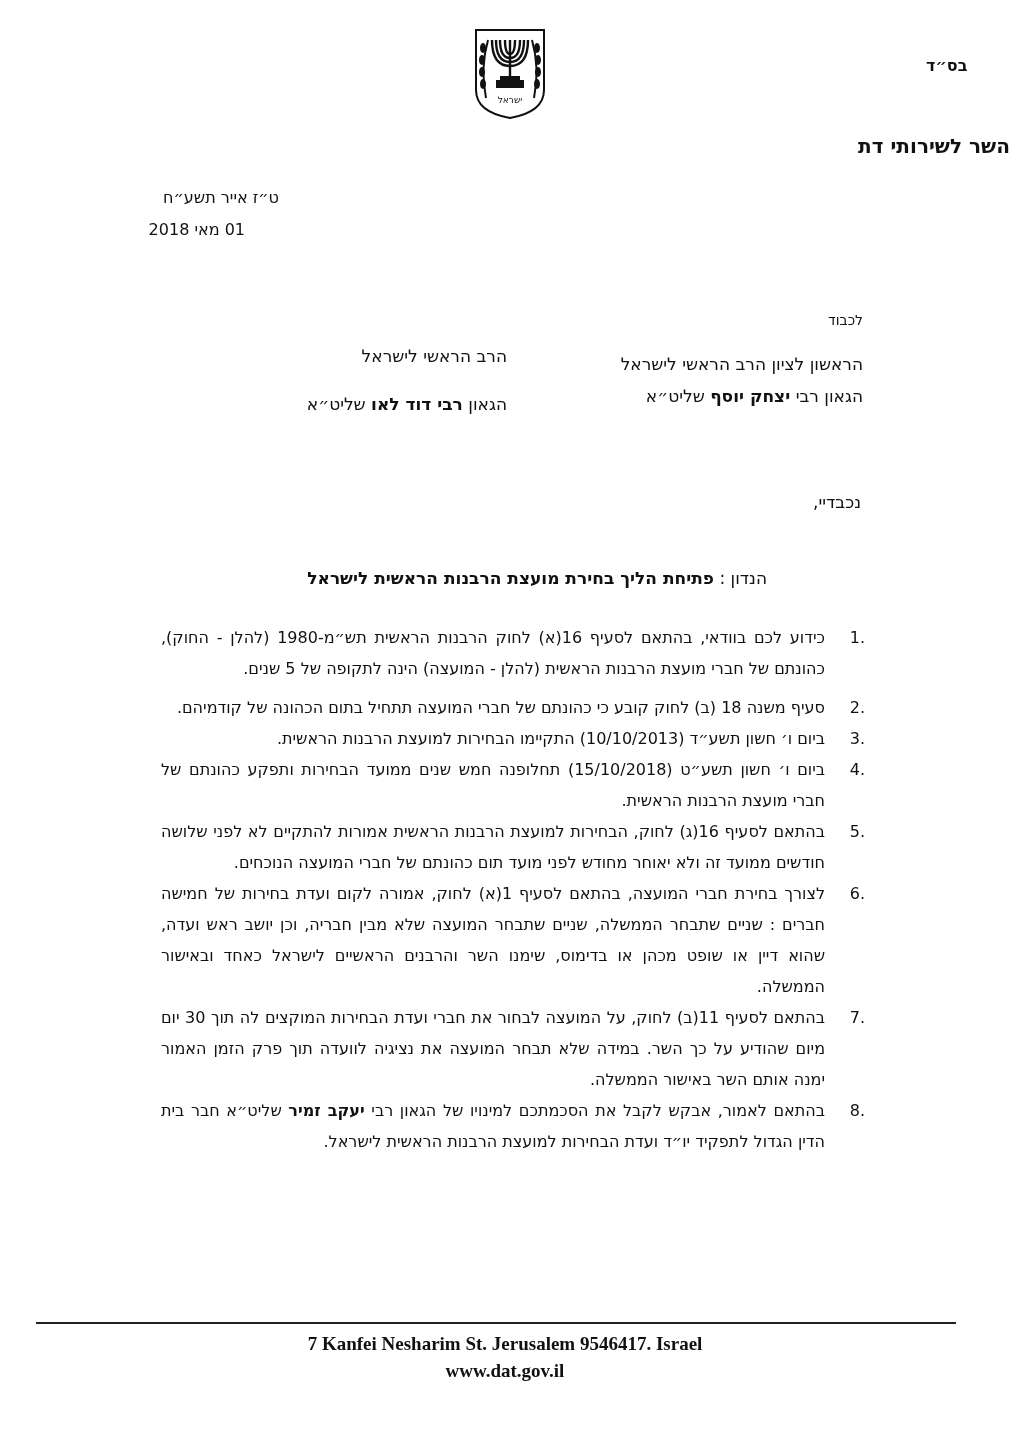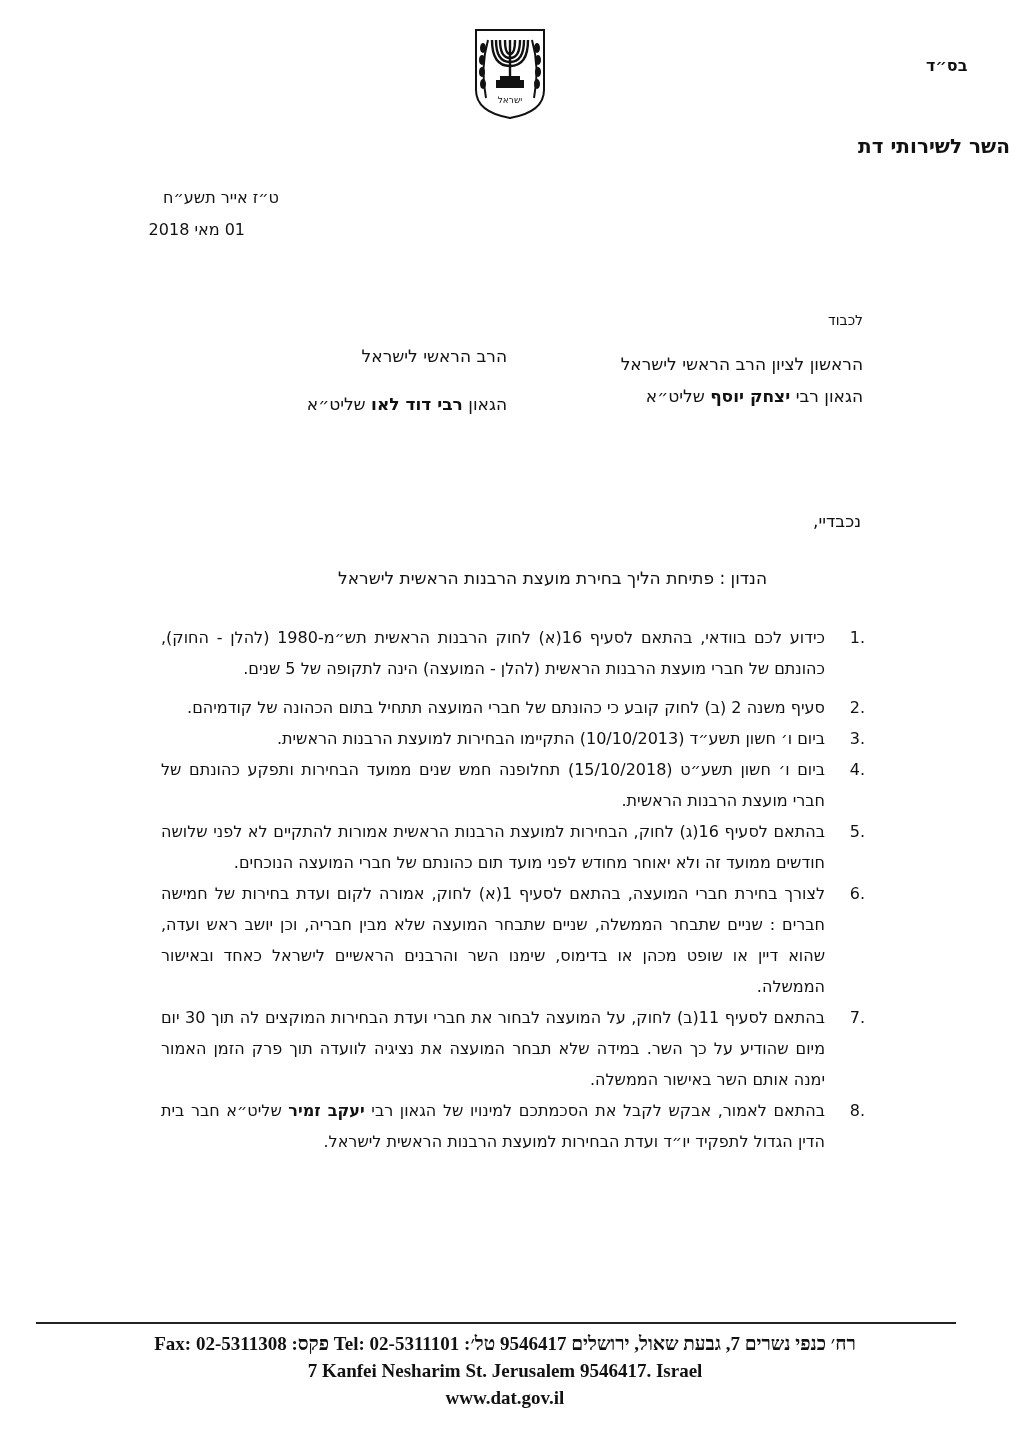--- a/index.html
+++ b/index.html
@@ -12,23 +12,23 @@
   .emblem { top: 28px; left: 472px; width: 76px; height: 92px; }
   .minister { top: 134px; left: 0; width: 1010px; text-align: right; font-weight: bold; font-size: 20px; }
   .date-he { top: 188px; right: 742px; font-size: 16px; }
   .date-gr { top: 220px; right: 776px; font-size: 16px; direction: ltr; }
   .lichvod { top: 312px; right: 158px; font-size: 14px; }
   .addr-row { font-size: 17px; }
   .r1a { top: 354px; right: 158px; text-align: right; }
   .r1b { top: 346px; right: 514px; }
   .r2a { top: 386px; right: 158px; }
   .r2b { top: 394px; right: 514px; }
-  .greeting { top: 492px; right: 160px; font-size: 17px; margin-top: 19px; }
+  .greeting { top: 492px; right: 160px; font-size: 17px; }
   .subject { top: 568px; right: 254px; font-size: 17px; }
-  .subject b { font-weight: normal; margin-left: 16px; }
+  .subject b { font-weight: bold; margin-left: 16px; }
   .list { top: 622px; right: 150px; width: 710px; font-size: 16px; line-height: 31px; margin: 0; padding: 0; list-style: none; }
   .list li { position: relative; padding-right: 46px; margin-bottom: 0; text-align: justify; }
   .list li .num { position: absolute; right: 6px; top: 0; direction: ltr; }
   .footer-line { top: 1322px; left: 36px; width: 920px; height: 2px; background: #222; }
   .footer { top: 1330px; left: 0; width: 1010px; text-align: center; font-family: "Liberation Serif", serif; font-weight: bold; font-size: 19px; line-height: 27px; }
 </style>
 </head>
 <body>
 
 <div class="abs bsd">בס״ד</div>
@@ -86,28 +86,27 @@
 
 <div class="abs greeting">נכבדיי,</div>
 
 <div class="abs subject">
   <span>הנדון :</span>
   <b>פתיחת הליך בחירת מועצת הרבנות הראשית לישראל</b>
 </div>
 
 <ol class="abs list">
   <li style="margin-bottom:8px"><span class="num">1.</span><span>כידוע לכם בוודאי, בהתאם לסעיף 16(א) לחוק הרבנות הראשית תש״מ-1980 (להלן - החוק), כהונתם של חברי מועצת הרבנות הראשית (להלן - המועצה) הינה לתקופה של 5 שנים.</span></li>
-  <li style="margin-bottom:0"><span class="num">2.</span><span>סעיף משנה 2 (ב) לחוק קובע כי כהונתם של חברי המועצה תתחיל בתום הכהונה של קודמיהם.</span></li>
+  <li style="margin-bottom:0"><span class="num">2.</span><span>סעיף משנה 18 (ב) לחוק קובע כי כהונתם של חברי המועצה תתחיל בתום הכהונה של קודמיהם.</span></li>
   <li><span class="num">3.</span><span>ביום ו׳ חשון תשע״ד (10/10/2013) התקיימו הבחירות למועצת הרבנות הראשית.</span></li>
   <li><span class="num">4.</span><span>ביום ו׳ חשון תשע״ט (15/10/2018) תחלופנה חמש שנים ממועד הבחירות ותפקע כהונתם של חברי מועצת הרבנות הראשית.</span></li>
   <li><span class="num">5.</span><span>בהתאם לסעיף 16(ג) לחוק, הבחירות למועצת הרבנות הראשית אמורות להתקיים לא לפני שלושה חודשים ממועד זה ולא יאוחר מחודש לפני מועד תום כהונתם של חברי המועצה הנוכחים.</span></li>
   <li><span class="num">6.</span><span>לצורך בחירת חברי המועצה, בהתאם לסעיף 1(א) לחוק, אמורה לקום ועדת בחירות של חמישה חברים : שניים שתבחר הממשלה, שניים שתבחר המועצה שלא מבין חבריה, וכן יושב ראש ועדה, שהוא דיין או שופט מכהן או בדימוס, שימנו השר והרבנים הראשיים לישראל כאחד ובאישור הממשלה.</span></li>
   <li><span class="num">7.</span><span>בהתאם לסעיף 11(ב) לחוק, על המועצה לבחור את חברי ועדת הבחירות המוקצים לה תוך 30 יום מיום שהודיע על כך השר. במידה שלא תבחר המועצה את נציגיה לוועדה תוך פרק הזמן האמור ימנה אותם השר באישור הממשלה.</span></li>
   <li><span class="num">8.</span><span>בהתאם לאמור, אבקש לקבל את הסכמתכם למינויו של הגאון רבי </span><b>יעקב זמיר</b><span> שליט״א חבר בית הדין הגדול לתפקיד יו״ד ועדת הבחירות למועצת הרבנות הראשית לישראל.</span></li>
 </ol>
 
 <div class="abs footer-line"></div>
 
 <div class="abs footer">
-  <div>רח׳ כנפי נשרים 7, גבעת שאול, ירושלים 9546417 טל׳: Tel: 02-5311101 פקס: Fax: 02-5311308</div>
   <div dir="ltr">7 Kanfei Nesharim St. Jerusalem 9546417. Israel</div>
   <div dir="ltr">www.dat.gov.il</div>
 </div>
 
 </body></html>

